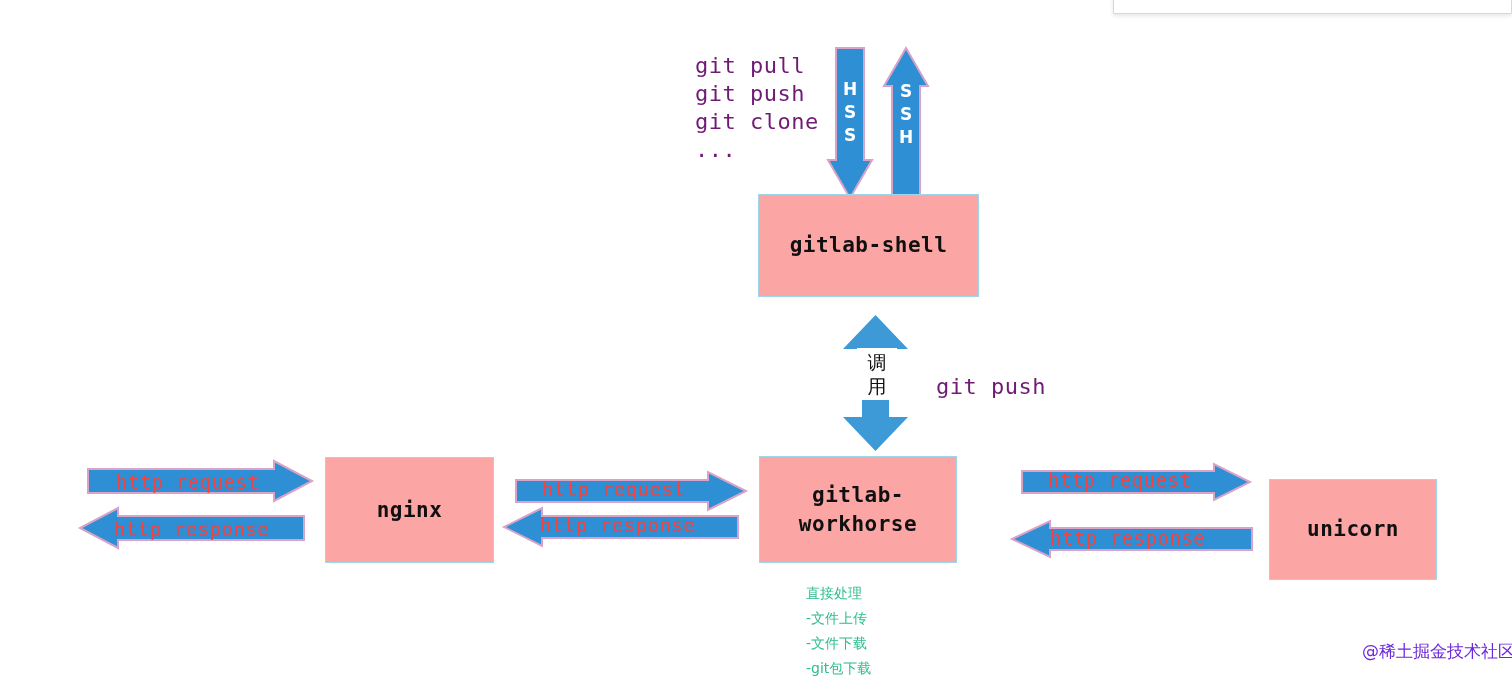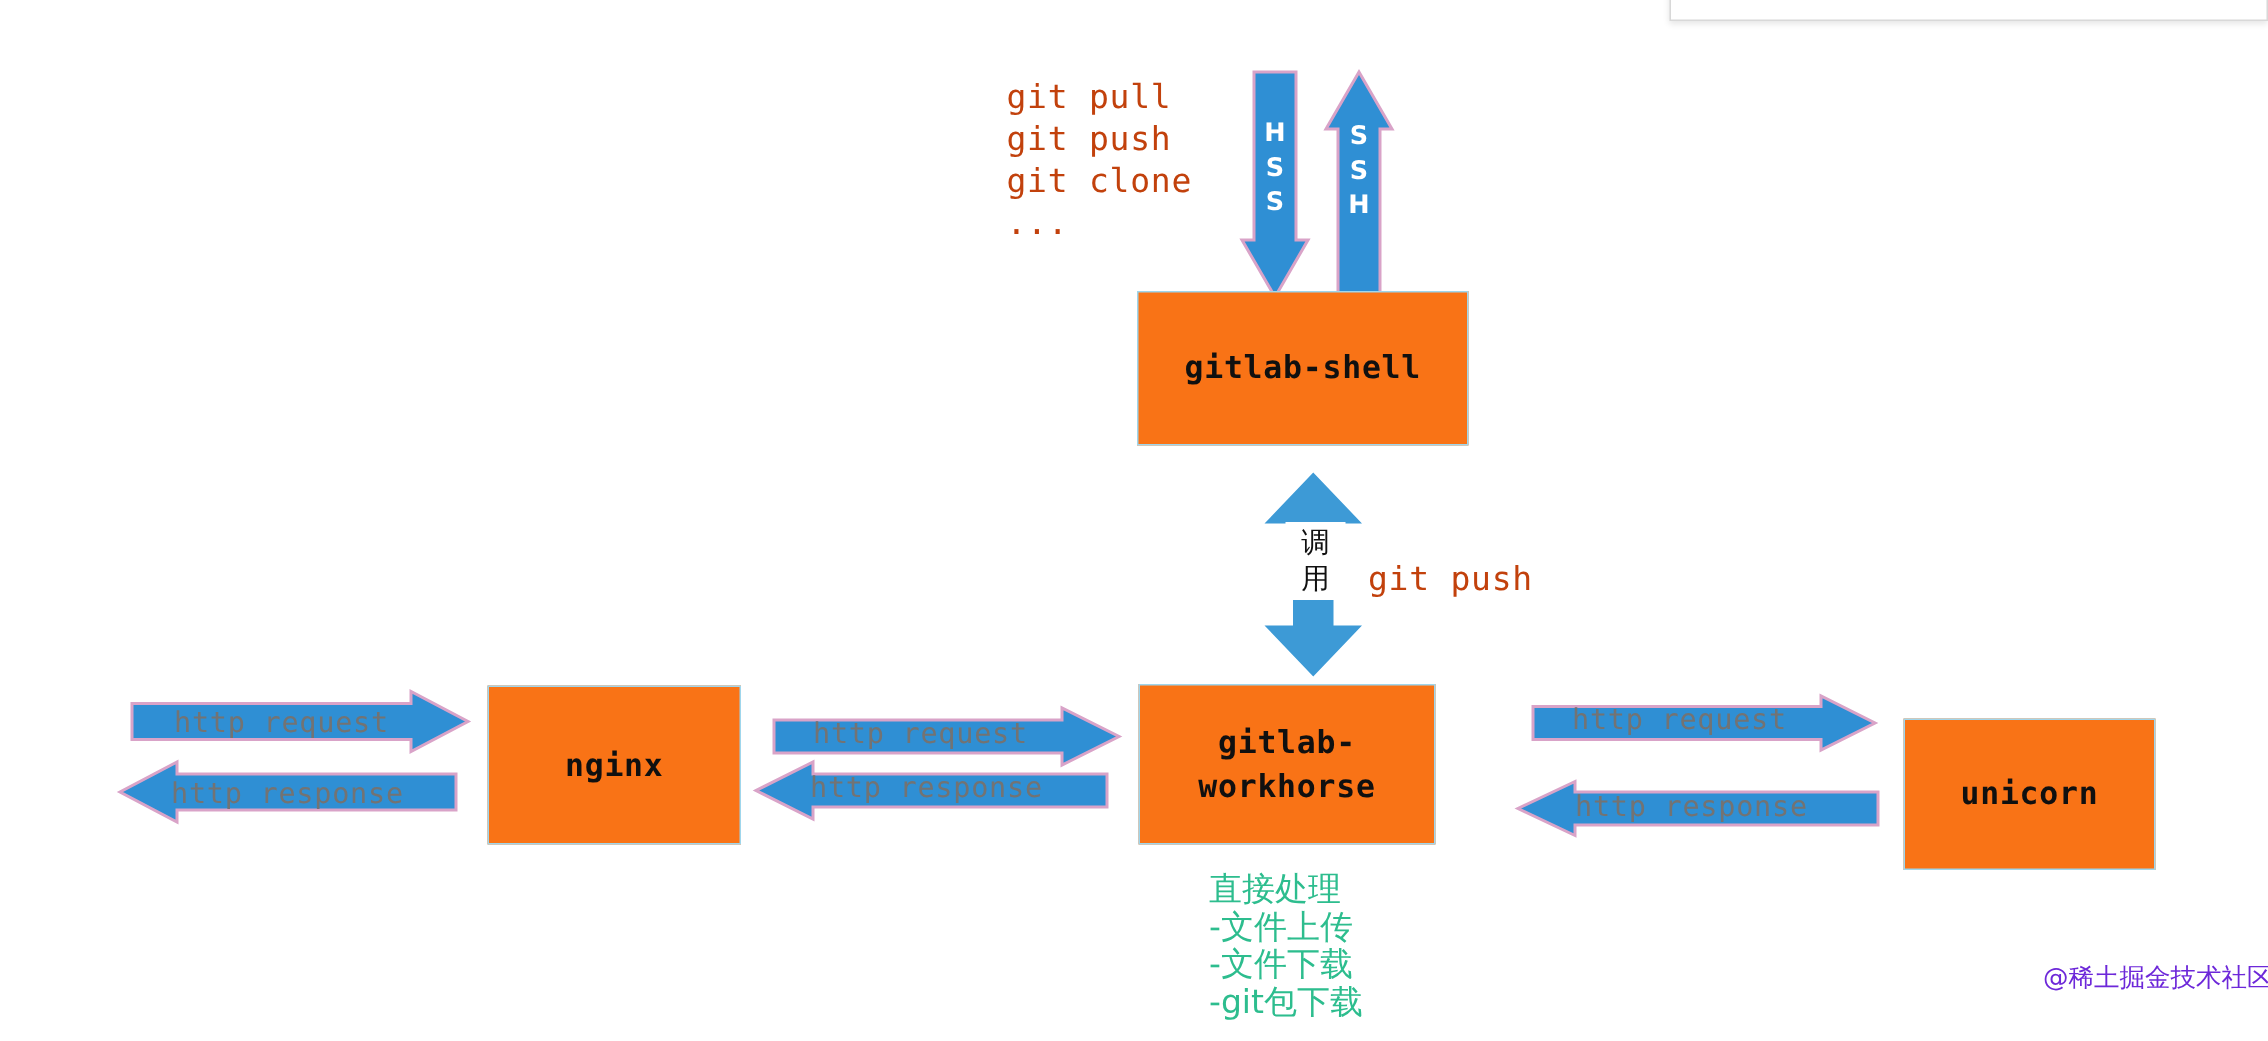--- a/index.html
+++ b/index.html
@@ -29,21 +29,21 @@
     border: 1px solid #d8d8d8;
     border-top-left-radius: 7px;
     border-top-right-radius: 7px;
     box-shadow: 0 2px 4px rgba(0,0,0,0.10);
     box-sizing: border-box;
   }
 
   
   .svc-box {
     position: absolute;
-    background: #f97316;
+    background: #fca5a5;
     border: 1px solid #9fd6ec;
     box-sizing: border-box;
     display: flex;
     align-items: center;
     justify-content: center;
     text-align: center;
     color: #101010;
     font-family: "DejaVu Sans Mono", "Liberation Mono", monospace;
     font-weight: bold;
     font-size: 21px;
@@ -51,50 +51,51 @@
     letter-spacing: 0.5px;
   }
   #box-gitlab-shell { left: 758px; top: 194px; width: 221px; height: 103px; }
   #box-nginx        { left: 325px; top: 457px; width: 169px; height: 106px; }
   #box-workhorse    { left: 759px; top: 456px; width: 198px; height: 107px; }
   #box-unicorn      { left: 1269px; top: 459px; width: 168px; height: 101px; margin-top: 20px; }
 
   
   .mono-green {
     position: absolute;
-    color: #c2410c;
+    color: #701a75;
     font-family: "DejaVu Sans Mono", "Liberation Mono", monospace;
     font-size: 22px;
     line-height: 28px;
     white-space: pre;
     letter-spacing: 0.5px;
+    margin-left: 24px;
   }
   #git-cmd-list { left: 671px; top: 52px; }
   #git-push-label { left: 912px; top: 373px; }
 
   
   .cjk-green {
     position: absolute;
     color: #2dbd8e;
     font-family: "DejaVu Sans", sans-serif;
-    font-size: 22px;
+    font-size: 14px;
     line-height: 25px;
     white-space: pre;
     font-weight: normal;
   }
   #workhorse-notes { left: 806px; top: 581px; }
 
   
   .arrow-svg {
     position: absolute;
     overflow: visible;
   }
   .arrow-label {
     position: absolute;
-    color: #737373;
+    color: #ef4444;
     font-family: "DejaVu Sans Mono", "Liberation Mono", monospace;
     font-size: 19px;
     letter-spacing: 0.5px;
     white-space: pre;
     pointer-events: none;
   }
   .vlabel {
     position: absolute;
     color: #ffffff;
     font-family: "DejaVu Sans", sans-serif;

